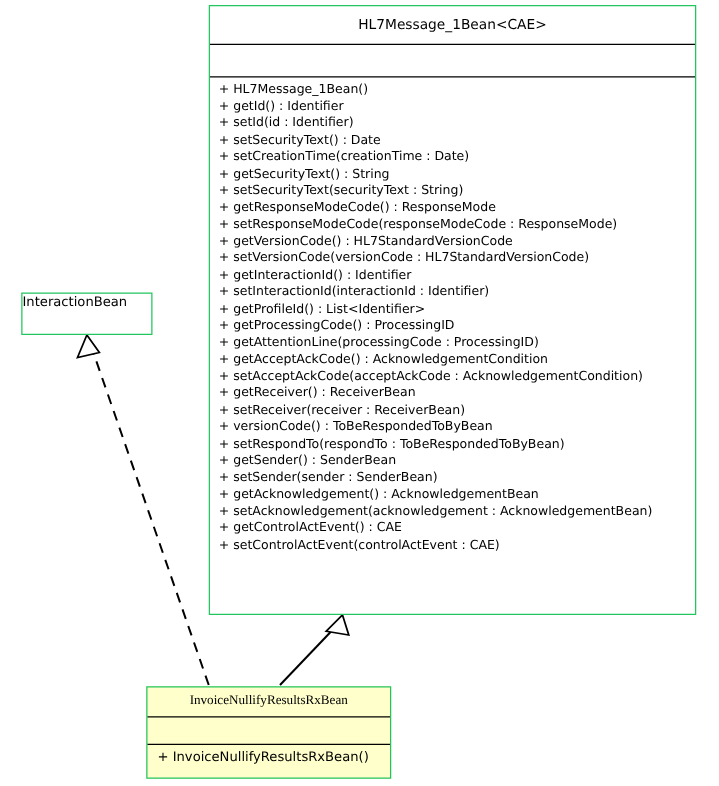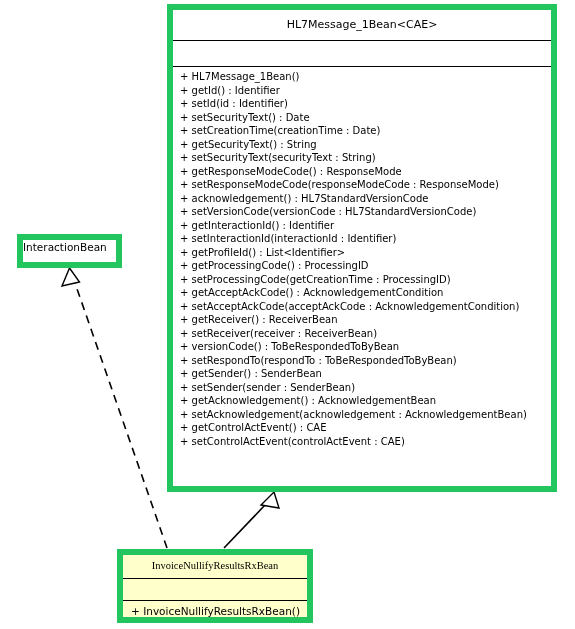--- a/index.html
+++ b/index.html
@@ -22,21 +22,21 @@
   }
   svg.connectors {
     position: absolute;
     left: 0; top: 0;
     width: 575px;
     height: 629px;
     pointer-events: none;
   }
   .uml-box {
     position: absolute;
-    border: 6px solid #22c55e;
+    border: 1px solid #22c55e;
     box-sizing: border-box;
     background: #ffffff;
   }
   .compartment {
     box-sizing: border-box;
   }
   .compartment.divided {
     border-top: 1px solid #000000;
   }
   .cls-name {
@@ -136,27 +136,27 @@
     <div class="compartment divided ops">
       <div class="op-row">+ HL7Message_1Bean()</div>
       <div class="op-row">+ getId() : Identifier</div>
       <div class="op-row">+ setId(id : Identifier)</div>
       <div class="op-row">+ setSecurityText() : Date</div>
       <div class="op-row">+ setCreationTime(creationTime : Date)</div>
       <div class="op-row">+ getSecurityText() : String</div>
       <div class="op-row">+ setSecurityText(securityText : String)</div>
       <div class="op-row">+ getResponseModeCode() : ResponseMode</div>
       <div class="op-row">+ setResponseModeCode(responseModeCode : ResponseMode)</div>
-      <div class="op-row">+ acknowledgement() : HL7StandardVersionCode</div>
+      <div class="op-row">+ getVersionCode() : HL7StandardVersionCode</div>
       <div class="op-row">+ setVersionCode(versionCode : HL7StandardVersionCode)</div>
       <div class="op-row">+ getInteractionId() : Identifier</div>
       <div class="op-row">+ setInteractionId(interactionId : Identifier)</div>
       <div class="op-row">+ getProfileId() : List&lt;Identifier&gt;</div>
       <div class="op-row">+ getProcessingCode() : ProcessingID</div>
-      <div class="op-row">+ setProcessingCode(getCreationTime : ProcessingID)</div>
+      <div class="op-row">+ getAttentionLine(processingCode : ProcessingID)</div>
       <div class="op-row">+ getAcceptAckCode() : AcknowledgementCondition</div>
       <div class="op-row">+ setAcceptAckCode(acceptAckCode : AcknowledgementCondition)</div>
       <div class="op-row">+ getReceiver() : ReceiverBean</div>
       <div class="op-row">+ setReceiver(receiver : ReceiverBean)</div>
       <div class="op-row">+ versionCode() : ToBeRespondedToByBean</div>
       <div class="op-row">+ setRespondTo(respondTo : ToBeRespondedToByBean)</div>
       <div class="op-row">+ getSender() : SenderBean</div>
       <div class="op-row">+ setSender(sender : SenderBean)</div>
       <div class="op-row">+ getAcknowledgement() : AcknowledgementBean</div>
       <div class="op-row">+ setAcknowledgement(acknowledgement : AcknowledgementBean)</div>

